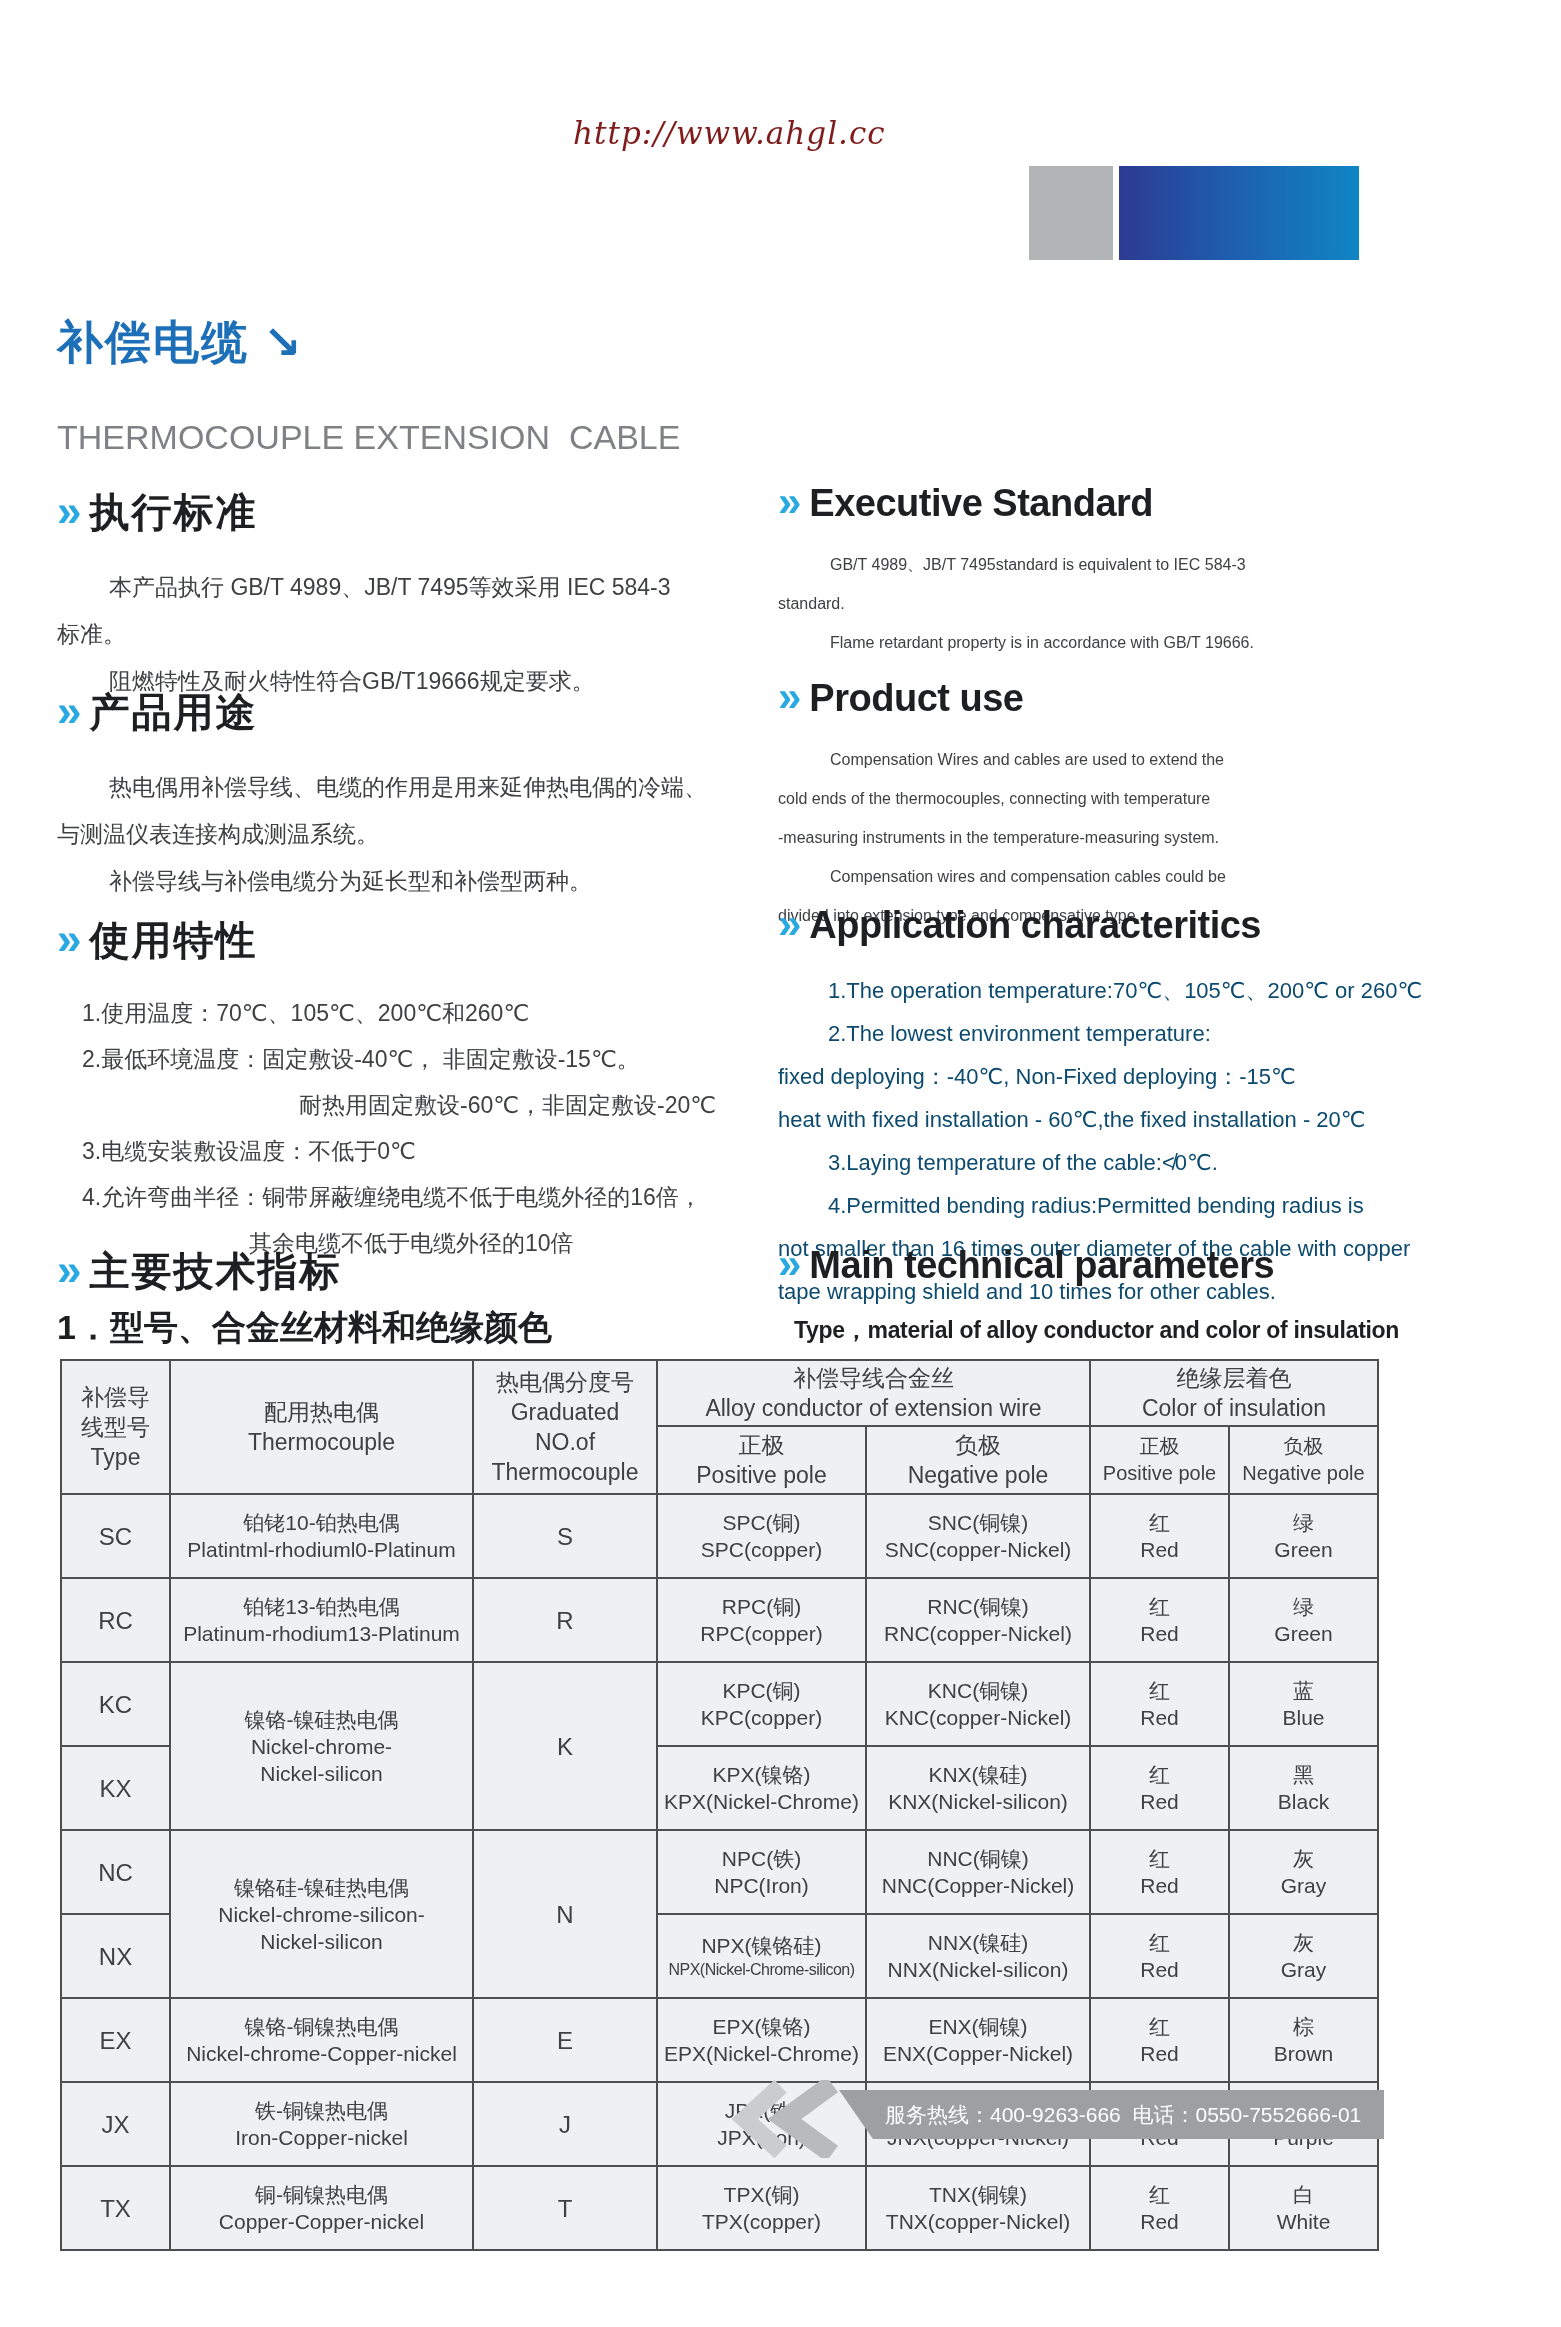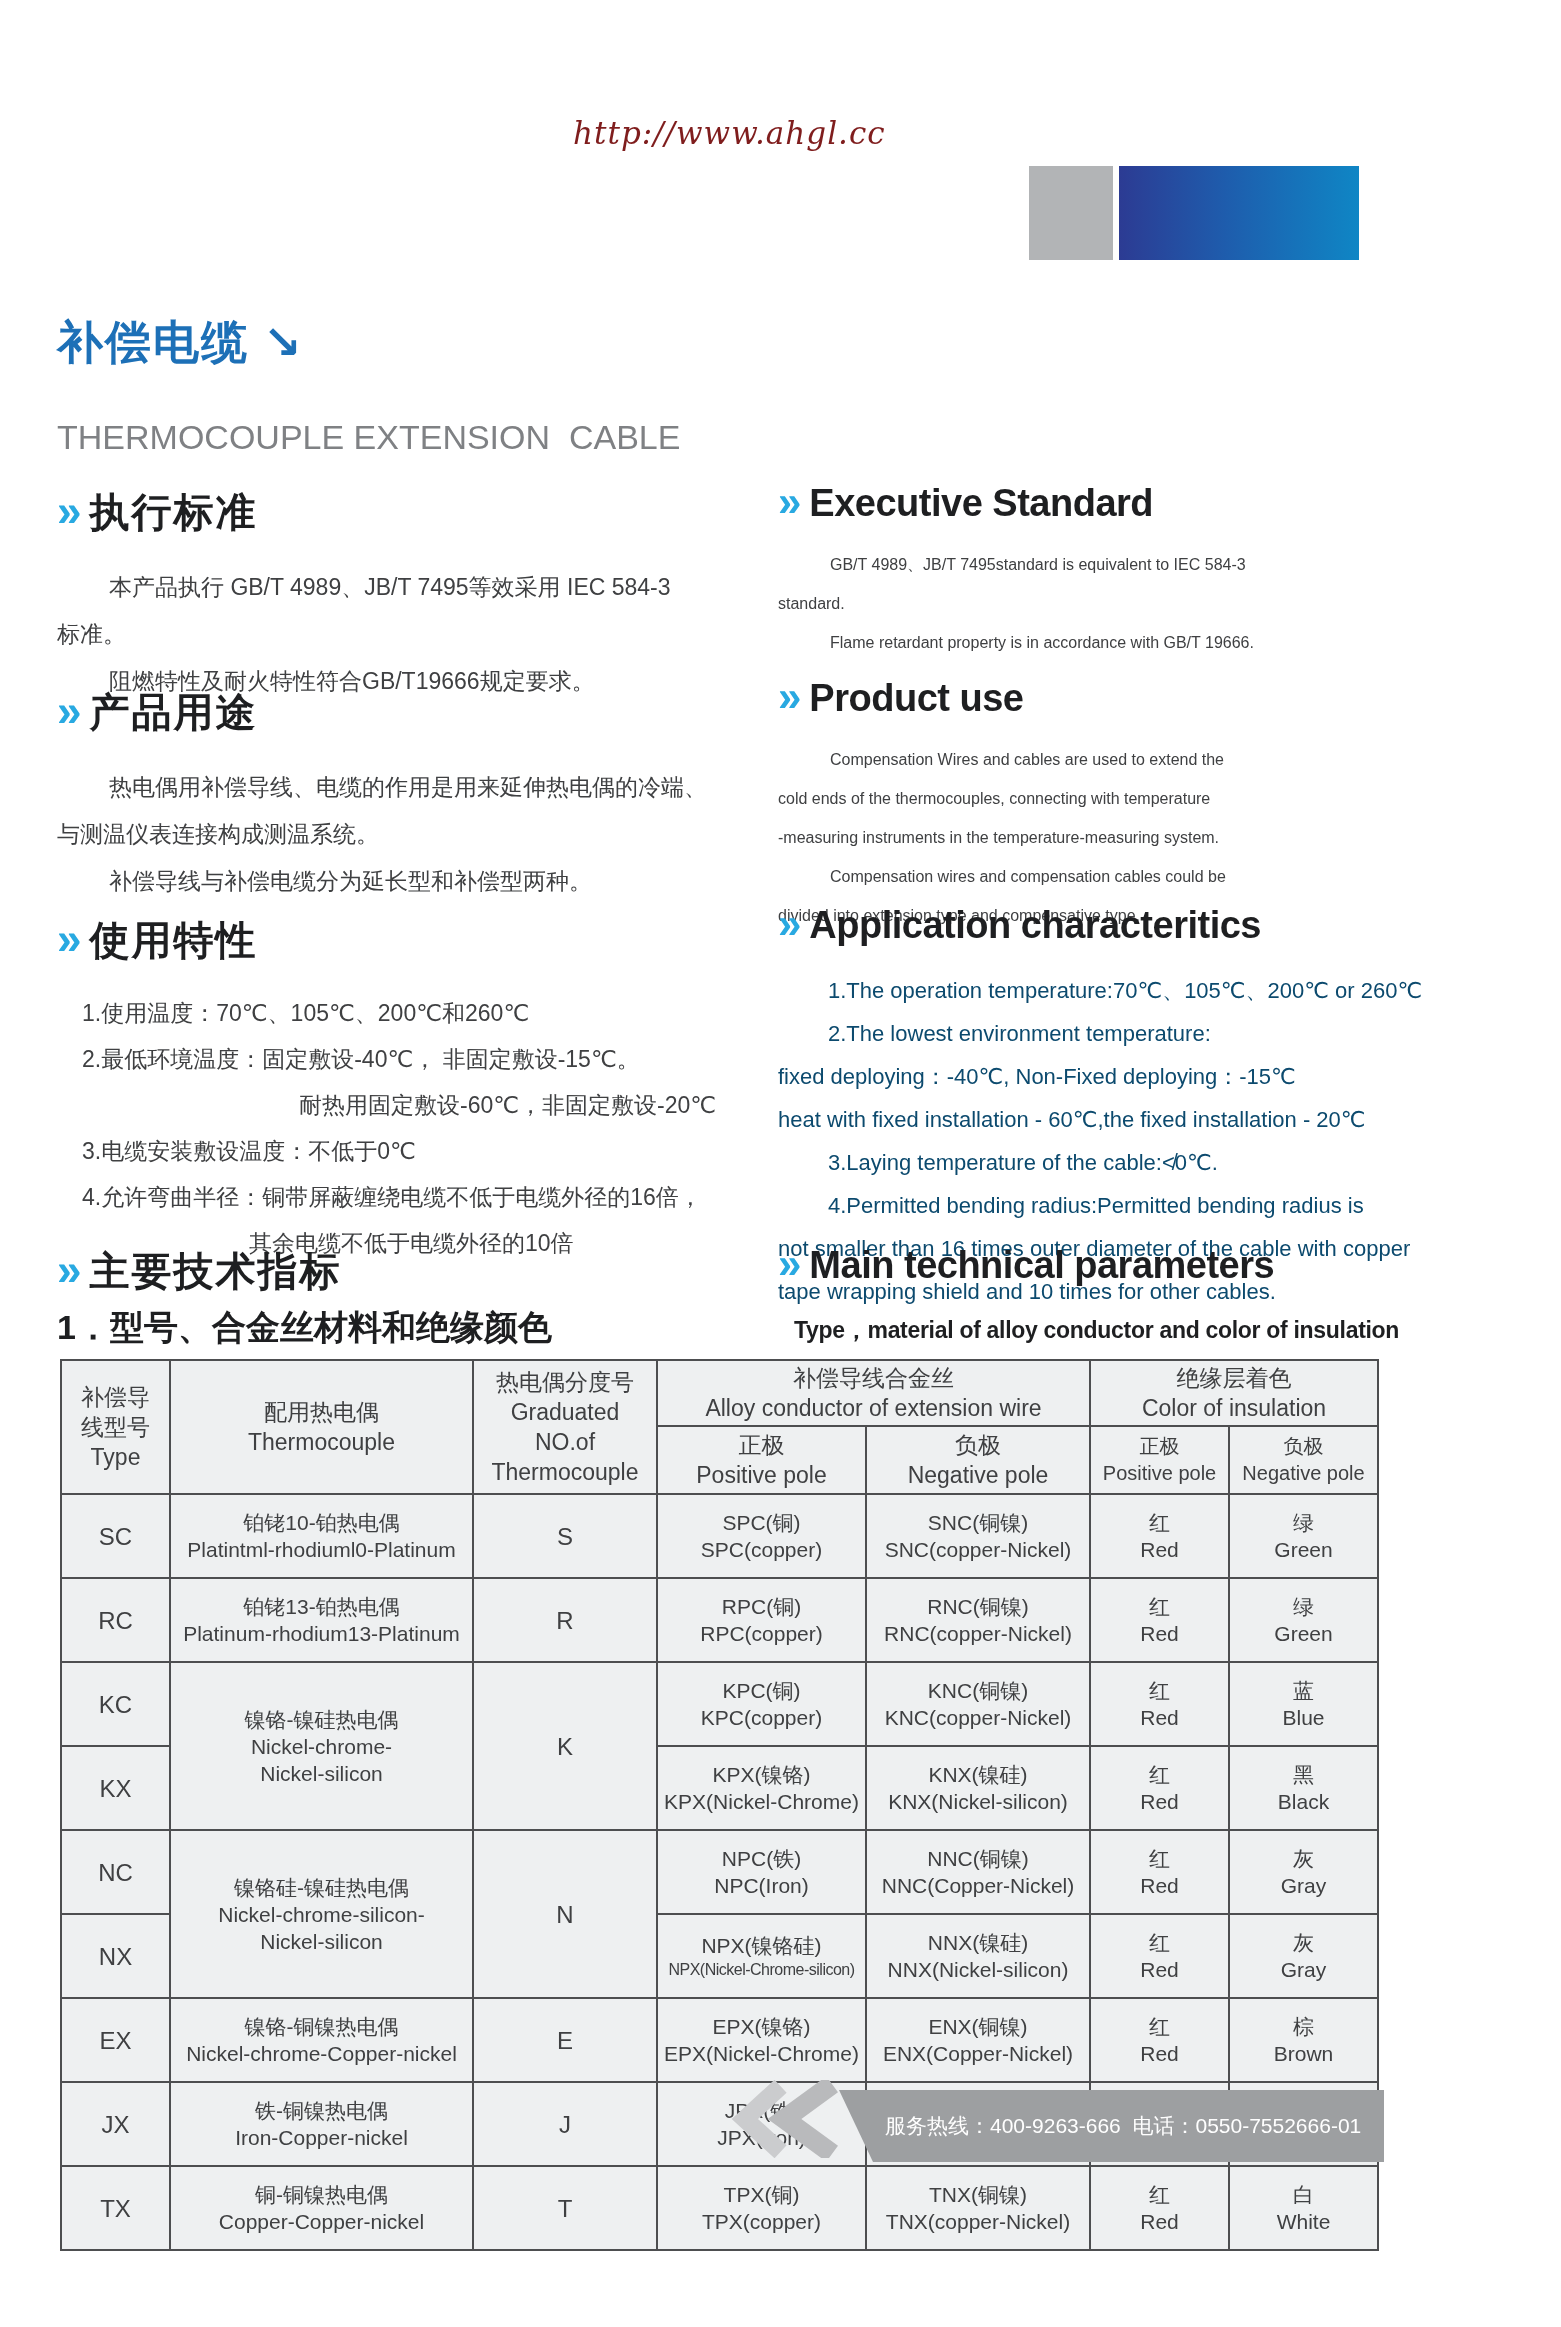--- a/index.html
+++ b/index.html
@@ -47,21 +47,21 @@
   .params th{font-size:23px;line-height:30px;}
   .params td{font-size:21px;line-height:27px;}
   .hrow1{height:56px;} .hrow2{height:68px;}
   .params tbody tr{height:84px;}
   td.type{font-size:24px;}
   th.small{font-size:20px;line-height:27px;}
   .npx-zh{display:block;font-size:21px;line-height:27px;}
   .npx-en{display:block;font-size:16px;line-height:22px;letter-spacing:-0.5px;}
 
   
-  .footer-bar{position:absolute;left:839px;top:2090px;width:545px;height:72px;background:#9d9fa1;
+  .footer-bar{position:absolute;left:839px;top:2090px;width:545px;height:49px;background:#9d9fa1;
        clip-path:polygon(0 0,100% 0,100% 100%,34px 100%);
        display:flex;align-items:center;color:#ffffff;font-size:21px;}
   .footer-hotline{padding-left:46px;white-space:pre;}
   .footer-page{margin-left:auto;padding-right:38px;white-space:pre;}
   .footer-chev{position:absolute;left:731px;top:2080px;}
 </style>
 </head>
 <body>
 
 <div class="page">

